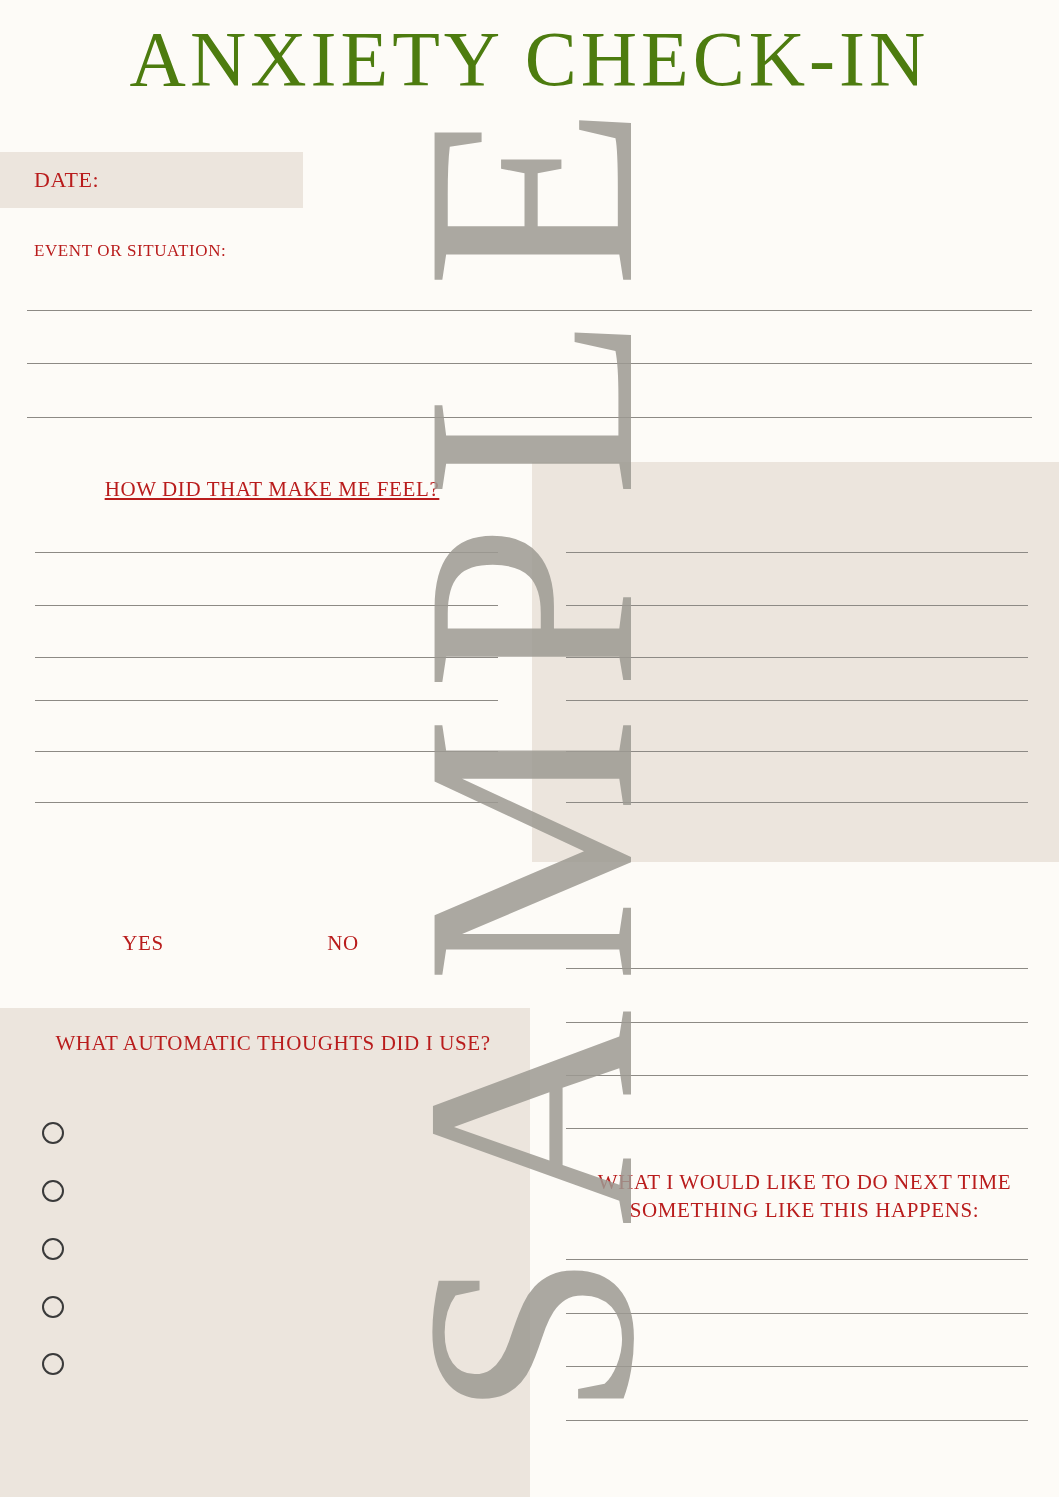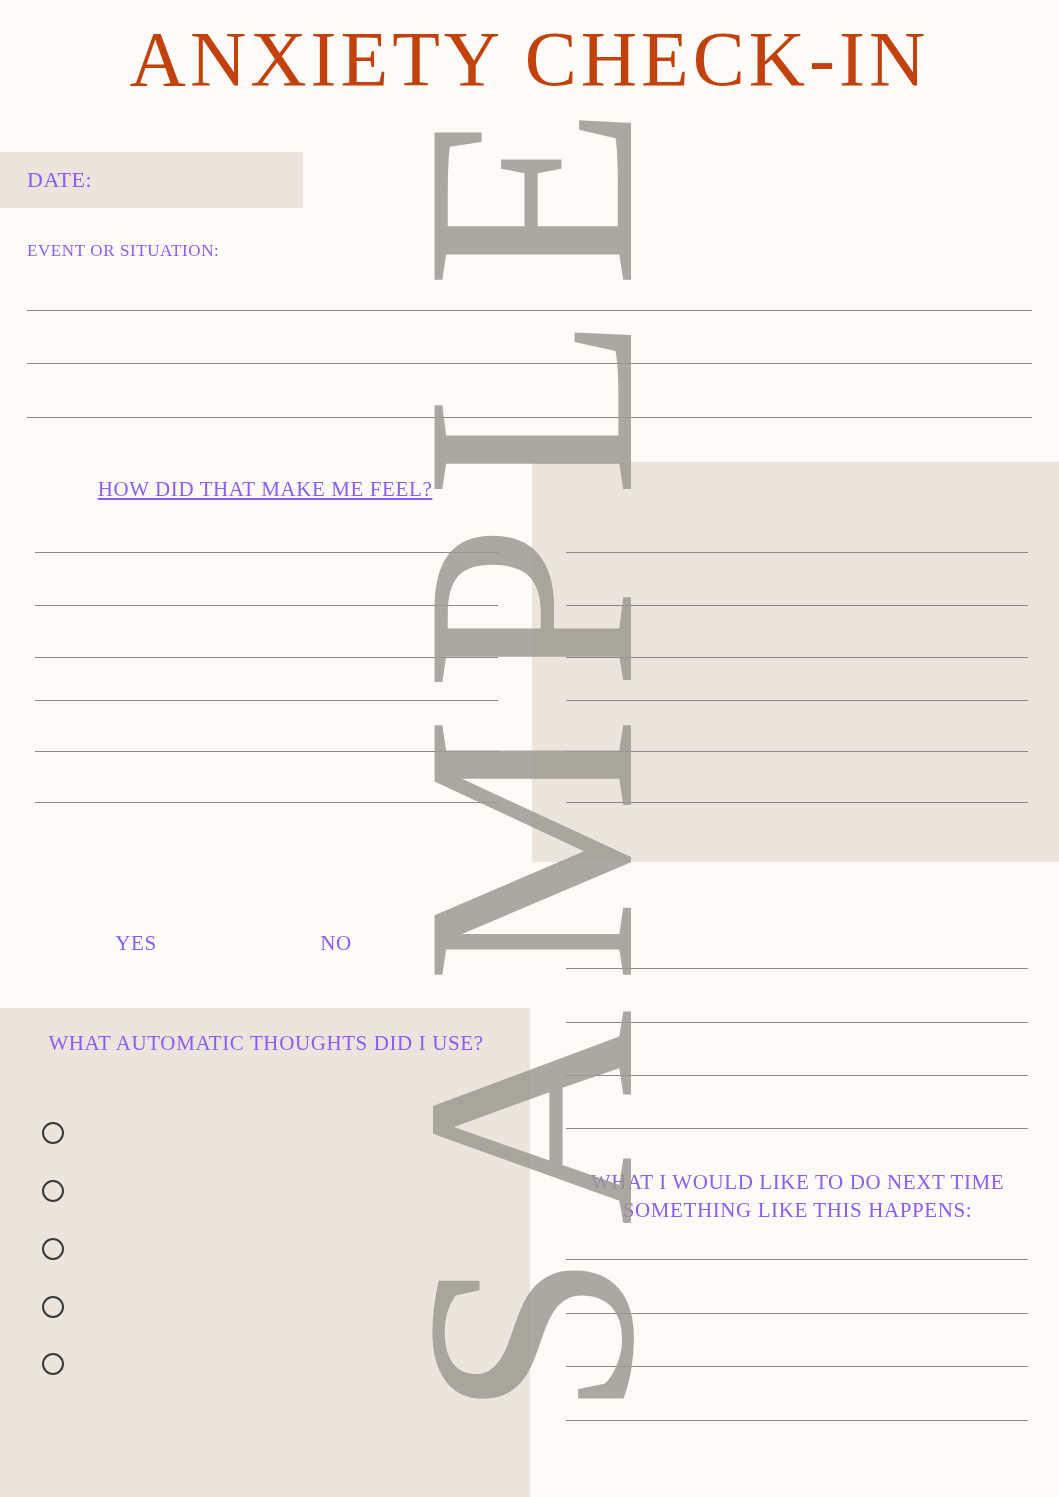--- a/index.html
+++ b/index.html
@@ -73,34 +73,35 @@
   .title {
     position: absolute;
     left: 0;
     top: 14px;
     width: 1059px;
     text-align: center;
     z-index: 3;
     font-family: "Liberation Serif", serif;
     font-size: 78px;
     letter-spacing: 4px;
-    color: #c2410c;
+    color: #4d7c0f;
     font-weight: 400;
     white-space: nowrap;
   }
 
   
   .label {
     position: absolute;
     z-index: 3;
-    color: #8b5cf6;
+    color: #b91c1c;
     font-family: "Liberation Serif", serif;
     font-size: 21px;
     letter-spacing: 0.6px;
     white-space: nowrap;
+    margin-left: 7px;
   }
   .label-center {
     text-align: center;
     white-space: normal;
   }
 
   .date-label   { left: 27px;  top: 167px; font-size: 22px; }
   .event-label  { left: 27px;  top: 241px; font-size: 17px; }
 
   .feel-label    { left: 0;    top: 477px; width: 530px; text-align: center; text-decoration: underline; }

